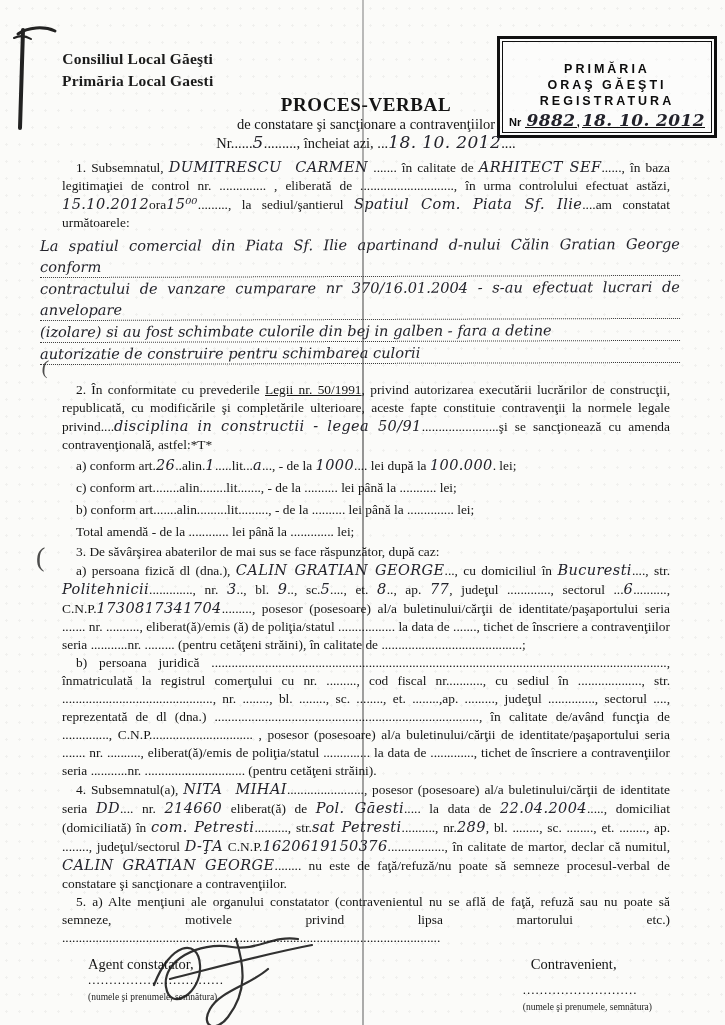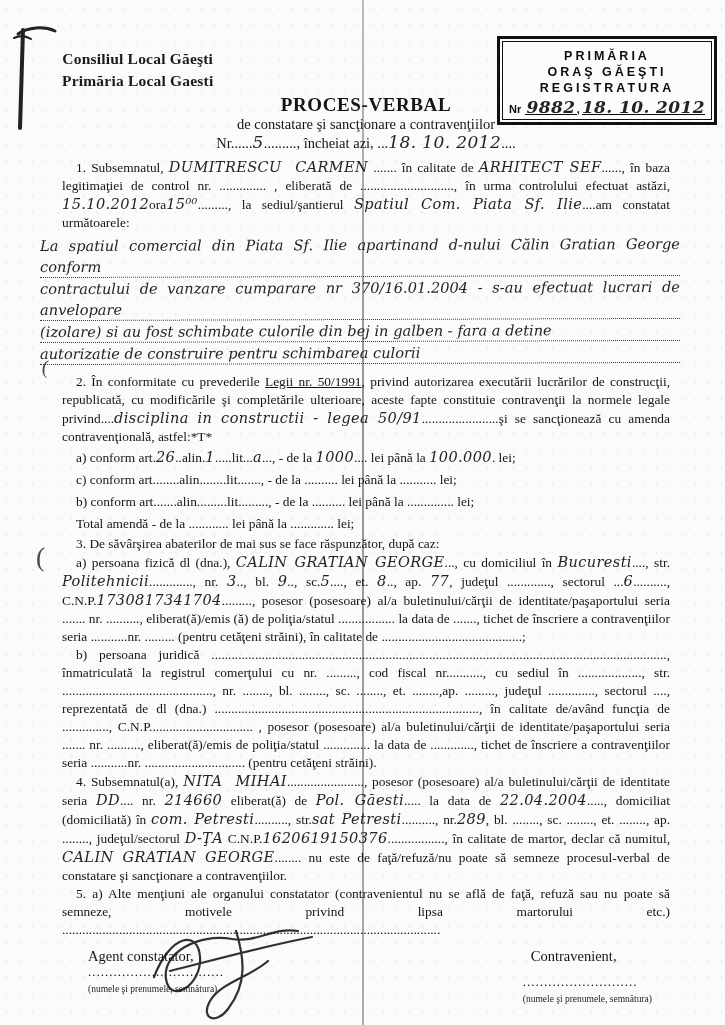--- a/index.html
+++ b/index.html
@@ -16,38 +16,38 @@
   .corner-mark{position:absolute;left:8px;top:22px;}
   .artifact{position:absolute;color:#222;opacity:.8;font-family:"Liberation Serif",serif;}
   .artifact.a1{left:42px;top:356px;font-size:20px;transform:rotate(6deg);}
   .artifact.a2{left:36px;top:542px;font-size:27px;transform:rotate(2deg);}
 
   .org{position:absolute;left:62px;top:48px;font-size:15.5px;line-height:22px;
     text-align:center;letter-spacing:.2px;font-weight:600;color:#1b1b1b;}
 
   .stamp{position:absolute;left:497px;top:36px;width:210px;border:3px solid #101010;
     padding:2px;background:rgba(255,255,255,.4);}
-  .stamp-inner{border:1.5px solid #101010;padding:6px 6px 4px;}
+  .stamp-inner{border:1.5px solid #101010;padding:19px 6px 4px;}
   .stamp-line{font-family:"Liberation Sans",sans-serif;font-weight:700;font-size:12.5px;
     letter-spacing:3px;line-height:16px;text-align:center;color:#0d0d0d;}
   .stamp-nr{display:flex;align-items:flex-end;margin-top:4px;
     font-family:"Liberation Sans",sans-serif;font-weight:700;font-size:11px;color:#0d0d0d;}
   .stamp-nr .ul{border-bottom:1.5px solid #0d0d0d;text-align:center;}
   .stamp-nr .nrv{flex:1;margin-left:4px;}
   .stamp-nr .dtv{margin-left:2px;min-width:78px;}
 
   .content{position:absolute;left:62px;top:96px;width:608px;font-size:13.4px;
     line-height:18px;text-align:justify;}
   .title-block{text-align:center;margin-bottom:6px;}
   .title-main{font-size:19px;font-weight:600;letter-spacing:.6px;}
   .title-sub{font-size:14.5px;margin-top:1px;}
   .title-nr{font-size:14.5px;margin-top:1px;}
 
   .para{margin:0;text-indent:14px;}
-  .para.mt{margin-top:9px;}
+  .para.mt{margin-top:17px;}
   .line{margin:0;text-indent:14px;text-align:left;line-height:22px;}
   .pr{font-family:"Liberation Serif",serif;text-align:right;}
   .u{text-decoration:underline;}
   .hw{font-family:"DejaVu Serif",serif;font-style:italic;color:#23232b;
     font-size:14.5px;letter-spacing:.4px;white-space:pre-wrap;}
   .hw-lg{font-size:17px;line-height:14px;}
 
   .hw-block{margin-left:-22px;width:calc(100% + 32px);margin-top:2px;}
   .hw-line{font-family:"DejaVu Serif",serif;font-style:italic;color:#23232b;
     font-size:14.6px;line-height:21px;border-bottom:1.6px dotted #3a3a3a;
@@ -107,21 +107,21 @@
     <p class="para"><span class="pr">1. Subsemnatul, </span><span class="hw">DUMITRESCU  CARMEN</span><span class="pr"> ....... în calitate de </span><span class="hw">ARHITECT SEF</span><span class="pr">......, în baza legitimaţiei de control nr. .............. , eliberată de ............................, în urma controlului efectuat astăzi, </span><span class="hw">15.10.2012</span><span class="pr">ora</span><span class="hw">15⁰⁰</span><span class="pr">........., la sediul/şantierul </span><span class="hw">Spatiul Com. Piata Sf. Ilie</span><span class="pr">....am constatat următoarele:</span></p>
 
     <div class="hw-block">
       <div class="hw-line">La spatiul comercial din Piata Sf. Ilie  apartinand d-nului Călin Gratian George conform</div>
       <div class="hw-line">contractului de vanzare cumparare nr 370/16.01.2004 - s-au efectuat lucrari de anvelopare</div>
       <div class="hw-line">(izolare) si au fost schimbate culorile din bej in galben - fara a detine</div>
       <div class="hw-line">autorizatie de construire pentru schimbarea culorii</div>
     </div>
 
     <p class="para mt"><span class="pr">2. În conformitate cu prevederile </span><span class="pr u">Legii nr. 50/1991</span><span class="pr">, privind autorizarea executării lucrărilor de construcţii, republicată, cu modificările şi completările ulterioare, aceste fapte constituie contravenţii la normele legale privind....</span><span class="hw">disciplina in constructii - legea 50/91</span><span class="pr">.......................şi se sancţionează cu amenda contravenţională, astfel:*T*</span></p>
-    <div class="line"><span class="pr">a) conform art.</span><span class="hw">26</span><span class="pr">..alin.</span><span class="hw">1</span><span class="pr">.....lit...</span><span class="hw">a</span><span class="pr">..., - de la </span><span class="hw">1000</span><span class="pr">.... lei până la </span><span class="hw">100.000</span><span class="pr">. lei;</span></div>
+    <div class="line"><span class="pr">a) conform art.</span><span class="hw">26</span><span class="pr">..alin.</span><span class="hw">1</span><span class="pr">.....lit...</span><span class="hw">a</span><span class="pr">..., - de la </span><span class="hw">1000</span><span class="pr">.... lei după la </span><span class="hw">100.000</span><span class="pr">. lei;</span></div>
     <div class="line">c) conform art........alin........lit......., - de la .......... lei până la ........... lei;</div>
     <div class="line">b) conform art.......alin.........lit........., - de la .......... lei până la .............. lei;</div>
     <div class="line">Total amendă - de la ............ lei până la ............. lei;</div>
 
     <p class="para">3. De săvârşirea abaterilor de mai sus se face răspunzător, după caz:</p>
     <p class="para"><span class="pr">a) persoana fizică dl (dna.), </span><span class="hw">CALIN GRATIAN GEORGE</span><span class="pr">..., cu domiciliul în </span><span class="hw">Bucuresti</span><span class="pr">...., str. </span><span class="hw">Politehnicii</span><span class="pr">............., nr. </span><span class="hw">3</span><span class="pr">.., bl. </span><span class="hw">9</span><span class="pr">.., sc.</span><span class="hw">5</span><span class="pr">...., et. </span><span class="hw">8</span><span class="pr">.., ap. </span><span class="hw">77</span><span class="pr">, judeţul ............., sectorul ...</span><span class="hw">6</span><span class="pr">.........., C.N.P.</span><span class="hw">1730817341704</span><span class="pr">........., posesor (posesoare)  al/a buletinului/cărţii de identitate/paşaportului seria ....... nr. .........., eliberat(ă)/emis (ă) de poliţia/statul ................. la data de ......., tichet de înscriere a contravenţiilor seria ...........nr. ......... (pentru cetăţeni străini), în calitate de ..........................................;</span></p>
     <p class="para">b) persoana juridică ........................................................................................................................................, înmatriculată la registrul comerţului cu nr. ........., cod fiscal nr..........., cu sediul în ..................., str. ............................................., nr. ........, bl. ........, sc. ........, et. ........,ap. ........., judeţul .............., sectorul ...., reprezentată de dl (dna.) ..............................................................................., în calitate de/având funcţia de .............., C.N.P............................... , posesor (posesoare) al/a buletinului/cărţii de identitate/paşaportului seria ....... nr. .........., eliberat(ă)/emis de poliţia/statul .............. la data de ............., tichet de înscriere a contravenţiilor seria ...........nr. .............................. (pentru cetăţeni străini).</p>
 
     <p class="para"><span class="pr">4. Subsemnatul(a), </span><span class="hw">NITA  MIHAI</span><span class="pr">......................., posesor (posesoare) al/a buletinului/cărţii de identitate seria </span><span class="hw">DD</span><span class="pr">.... nr. </span><span class="hw">214660</span><span class="pr"> eliberat(ă) de </span><span class="hw">Pol. Găesti</span><span class="pr">..... la data de </span><span class="hw">22.04.2004</span><span class="pr">....., domiciliat (domiciliată) în </span><span class="hw">com. Petresti</span><span class="pr">.........., str.</span><span class="hw">sat Petresti</span><span class="pr">.........., nr.</span><span class="hw">289</span><span class="pr">, bl. ........, sc. ........, et. ........, ap. ........, judeţul/sectorul </span><span class="hw">D-ŢA</span><span class="pr"> C.N.P.</span><span class="hw">1620619150376</span><span class="pr">................., în calitate de martor, declar că numitul, </span><span class="hw">CALIN GRATIAN GEORGE</span><span class="pr">........ nu este de faţă/refuză/nu poate să semneze procesul-verbal de constatare şi sancţionare a contravenţiilor.</span></p>
 

